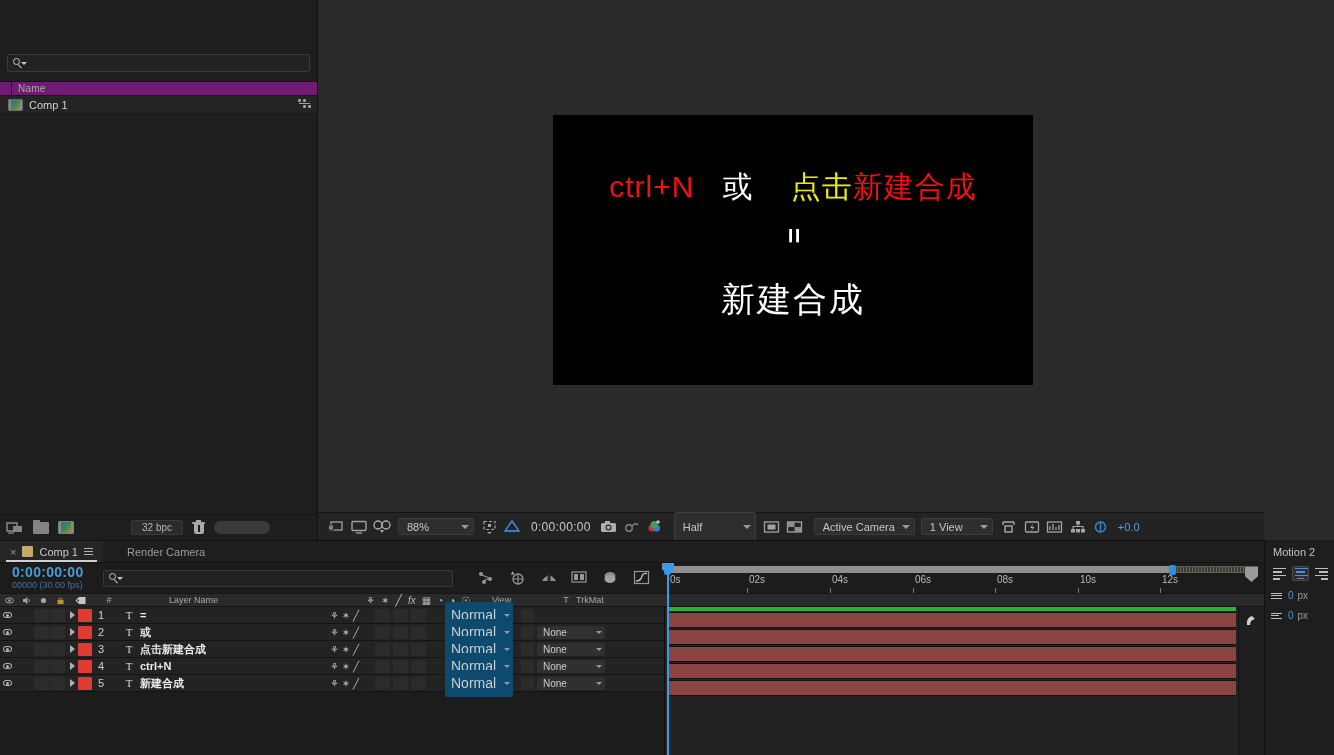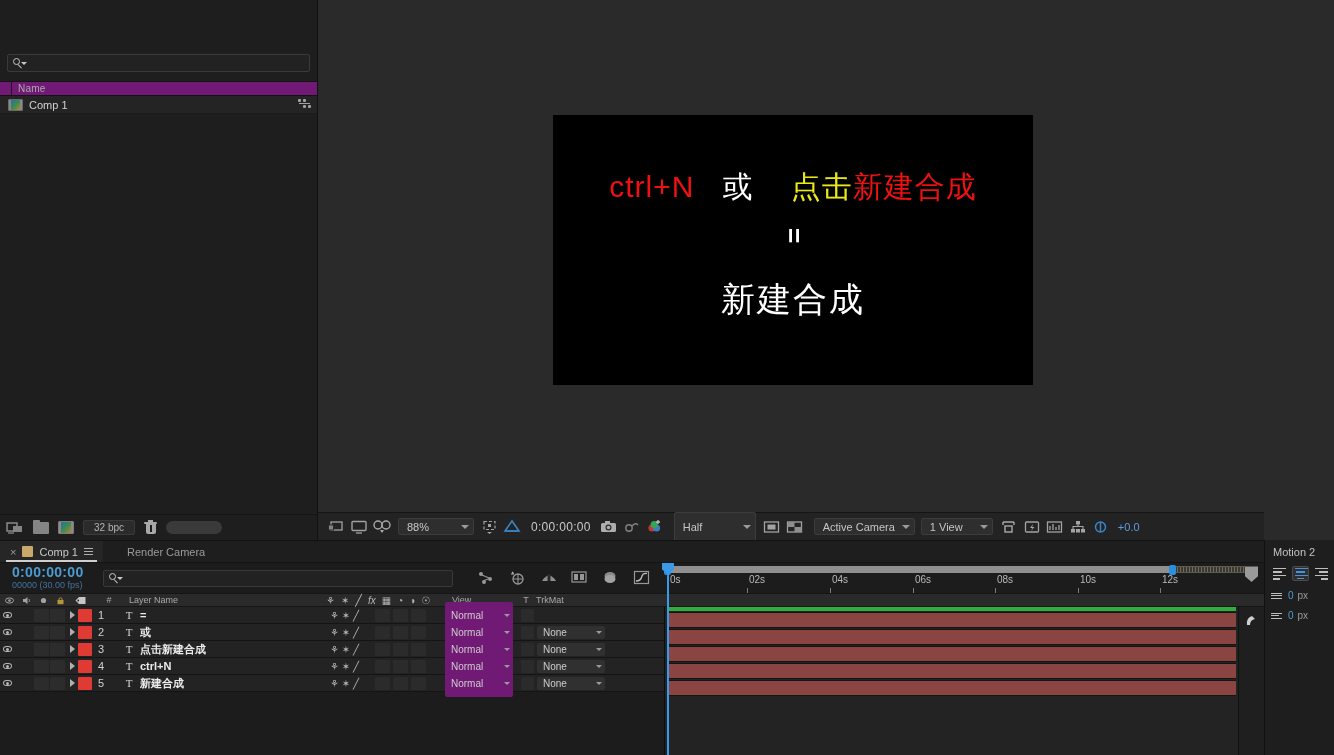--- a/index.html
+++ b/index.html
@@ -85,21 +85,21 @@
   }
   .ico-newcomp-sm {
     width: 16px; height: 13px; background: #111; border: 1px solid #7d7d7d;
     border-radius: 1px; display: flex; overflow: hidden;
   }
   .ico-newcomp-sm .s { width: 2px; background: #8a8a8a; }
   .ico-newcomp-sm .m { flex: 1; background: linear-gradient(135deg,#2a6fa8,#3d8a4f,#b0883a); }
   .bpc-box {
     height: 15px; min-width: 52px; background: #2b2b2b; border: 1px solid #3a3a3a;
     border-radius: 2px; font-size: 10px; color: #b4b4b4;
-    display: flex; align-items: center; justify-content: center; padding: 0 6px;
+    display: flex; align-items: center; justify-content: center; padding: 0 6px; margin-left: 48px;
   }
   .ico-trash { width: 13px; height: 14px; position: relative; }
   .ico-trash .lid { position: absolute; left: 0; top: 1px; width: 13px; height: 2px; background: #a8a8a8; border-radius: 1px; }
   .ico-trash .hnd { position: absolute; left: 4px; top: -1px; width: 5px; height: 2px; background: #a8a8a8; }
   .ico-trash .body {
     position: absolute; left: 1.5px; top: 3px; width: 10px; height: 10px;
     background: #a8a8a8; border-radius: 0 0 2px 2px;
   }
   .ico-trash .body::after{
     content:""; position:absolute; left:2px; top:1.5px; width:6px; height:7px;
@@ -243,21 +243,21 @@
   
   .lyr-hdr {
     position: absolute; left: 0; top: 52px; width: 100%; height: 14px;
     background: #2a2a2a; border-top: 1px solid #151515; border-bottom: 1px solid #151515;
     display: flex; align-items: center; font-size: 9px; color: #a9a9a9;
   }
   .hdr-av { width: 64px; display: flex; align-items: center; gap: 8px; padding-left: 5px; }
   .hdr-av .g { width: 9px; height: 9px; opacity: .9; }
   .hdr-tag { width: 33px; display: flex; align-items: center; justify-content: center; }
   .hdr-num { width: 24px; text-align: center; }
-  .hdr-name { flex: 0 0 205px; padding-left: 8px; }
+  .hdr-name { flex: 0 0 205px; padding-left: 8px; margin-left: 40px; }
   .hdr-sw { flex: 0 0 120px; display: flex; align-items: center; gap: 6px; }
   .hdr-mode { flex: 0 0 70px; padding-left: 6px; }
   .hdr-t { flex: 0 0 20px; text-align: center; }
   .hdr-trk { flex: 0 0 60px; }
 
   .lyr-rows { position: absolute; left: 0; top: 66px; width: 664px; bottom: 0; }
   .lyr-row {
     height: 17px; display: flex; align-items: center;
     border-bottom: 1px solid #141414; background: #232323; font-size: 11px; color: #d7d7d7;
   }
@@ -273,23 +273,23 @@
   }
   .tri i { width: 0; height: 0; border-top: 4px solid transparent; border-bottom: 4px solid transparent; border-left: 5px solid #b0b0b0; }
   .lyr-row .swatch { width: 14px; height: 13px; background: #e03a34; border-radius: 1px; margin-right: 6px; }
   .lyr-row .num { width: 20px; text-align: left; color: #d0d0d0; font-size: 11px; }
   .lyr-row .ticon { width: 22px; text-align: center; color: #d8d8d8; font-size: 11px; font-family: "Liberation Serif", serif; }
   .lyr-row .lname { flex: 0 0 190px; font-weight: bold; font-size: 11px; color: #eaeaea; overflow: hidden; white-space: nowrap; }
   .lyr-row .switches { flex: 0 0 45px; display: flex; align-items: center; gap: 4px; color: #b6b6b6; font-size: 10px; }
   .lyr-row .sw-blanks { flex: 0 0 70px; display: flex; gap: 3px; }
   .lyr-row .sw-blanks i { width: 15px; height: 13px; background: #2b2b2b; border-radius: 1px; display: block; }
   .mode-sel {
-    flex: 0 0 68px; height: 27px; background: #701a75; border-radius: 2px;
+    flex: 0 0 68px; height: 27px; background: #0c4a6e; border-radius: 2px;
     display: flex; align-items: center; justify-content: space-between;
-    padding: 0 3px 0 6px; font-size: 10px; color: #ccc; margin-right: 4px;
+    padding: 0 3px 0 6px; font-size: 14px; color: #ccc; margin-right: 4px;
   }
   .mini-chev { width: 0; height: 0; border-left: 3px solid transparent; border-right: 3px solid transparent; border-top: 3px solid #9a9a9a; }
   .tcell { flex: 0 0 20px; display: flex; justify-content: center; }
   .tcell i { width: 13px; height: 13px; background: #2b2b2b; border-radius: 1px; display: block; }
   .trk-sel {
     flex: 0 0 68px; height: 13px; background: #303030; border-radius: 2px;
     display: flex; align-items: center; justify-content: space-between;
     padding: 0 3px 0 6px; font-size: 10px; color: #ccc;
   }
   .trk-blank { flex: 0 0 68px; }

